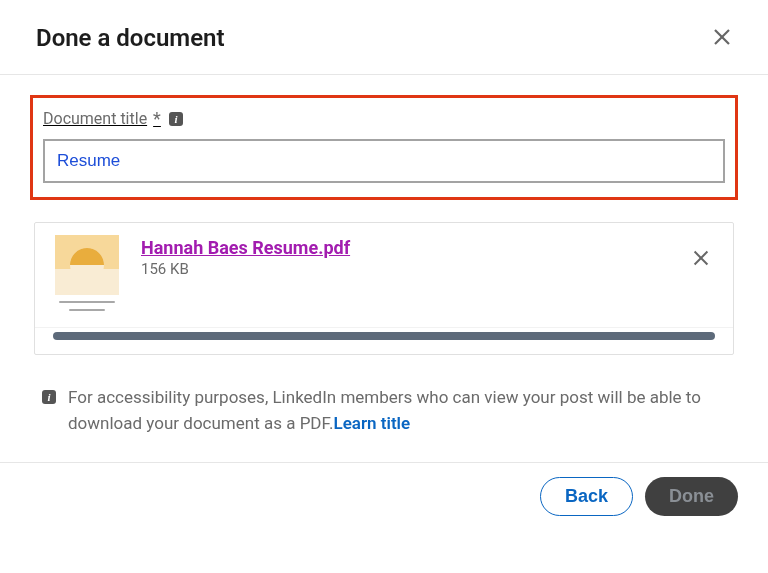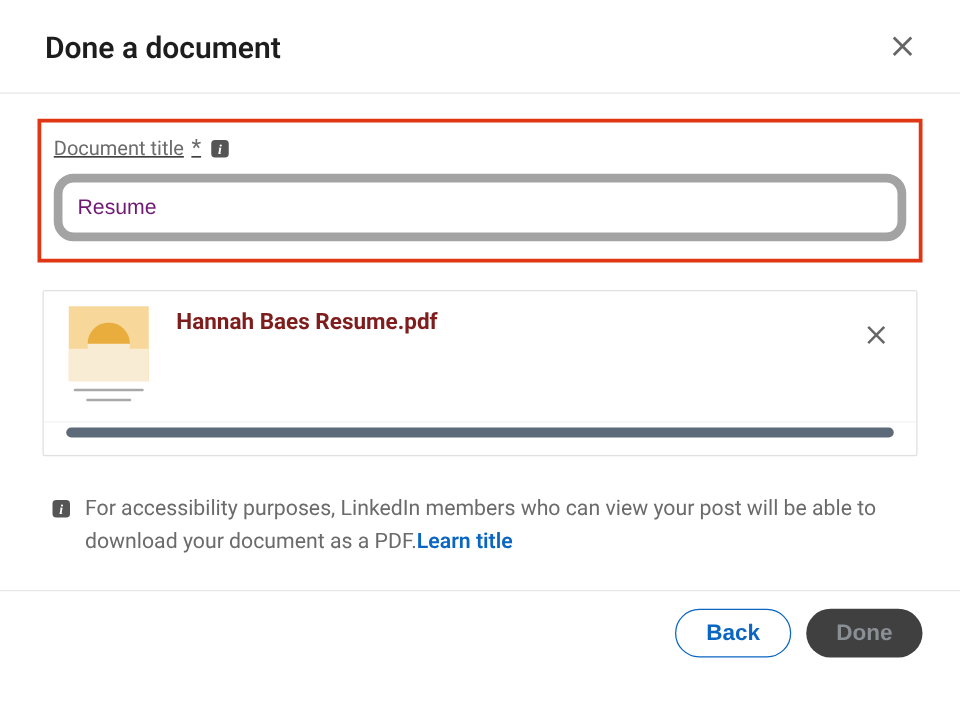--- a/index.html
+++ b/index.html
@@ -66,25 +66,25 @@
     .info-icon {
       width: 18px;
       height: 18px;
       color: #555;
       display: inline-flex;
       align-items: center;
       justify-content: center;
     }
     .title-input {
       width: 100%;
-      border: 7px solid #a3a3a3;
-      border-radius: 16px;
+      border: 2px solid #a3a3a3;
+      border-radius: 0;
       padding: 10px 12px;
       font-size: 17px;
-      color: #701a75;
+      color: #1d4ed8;
       outline: none;
       background:#fff;
     }
     .upload-card {
       border: 1px solid #e0e0e0;
       border-radius: 2px;
       padding: 12px 18px 0 18px;
       margin-left: 4px;
       margin-right: 4px;
       position: relative;
@@ -141,22 +141,23 @@
     }
     .thumb-line.long { width: 56px; }
     .thumb-line.short { width: 36px; }
     .file-info {
       flex: 1;
       padding-top: 2px;
     }
     .file-name {
       font-size: 18px;
       font-weight: 700;
-      color: #7f1d1d;
+      color: #a21caf;
       margin-bottom: 2px;
+      text-decoration: underline;
     }
     .file-size {
       font-size: 15px;
       color: #6b6b6b;
     }
     .remove-file {
       background: none;
       border: none;
       cursor: pointer;
       color: #666;
@@ -266,20 +267,21 @@
           <div class="thumb-img">
             <div class="thumb-circle-outer"></div>
             <div class="thumb-circle-inner"></div>
             <div class="thumb-circle-bottom"></div>
           </div>
           <div class="thumb-line long"></div>
           <div class="thumb-line short"></div>
         </div>
         <div class="file-info">
           <div class="file-name">Hannah Baes Resume.pdf</div>
+          <div class="file-size">156 KB</div>
         </div>
         <button class="remove-file">
           <span>
             <svg viewBox="0 0 24 24" fill="none" stroke="currentColor" stroke-width="2.2">
                 <line x1="5" y1="5" x2="19" y2="19"></line>
                 <line x1="19" y1="5" x2="5" y2="19"></line>
               </svg>
           </span>
         </button>
       </div>

